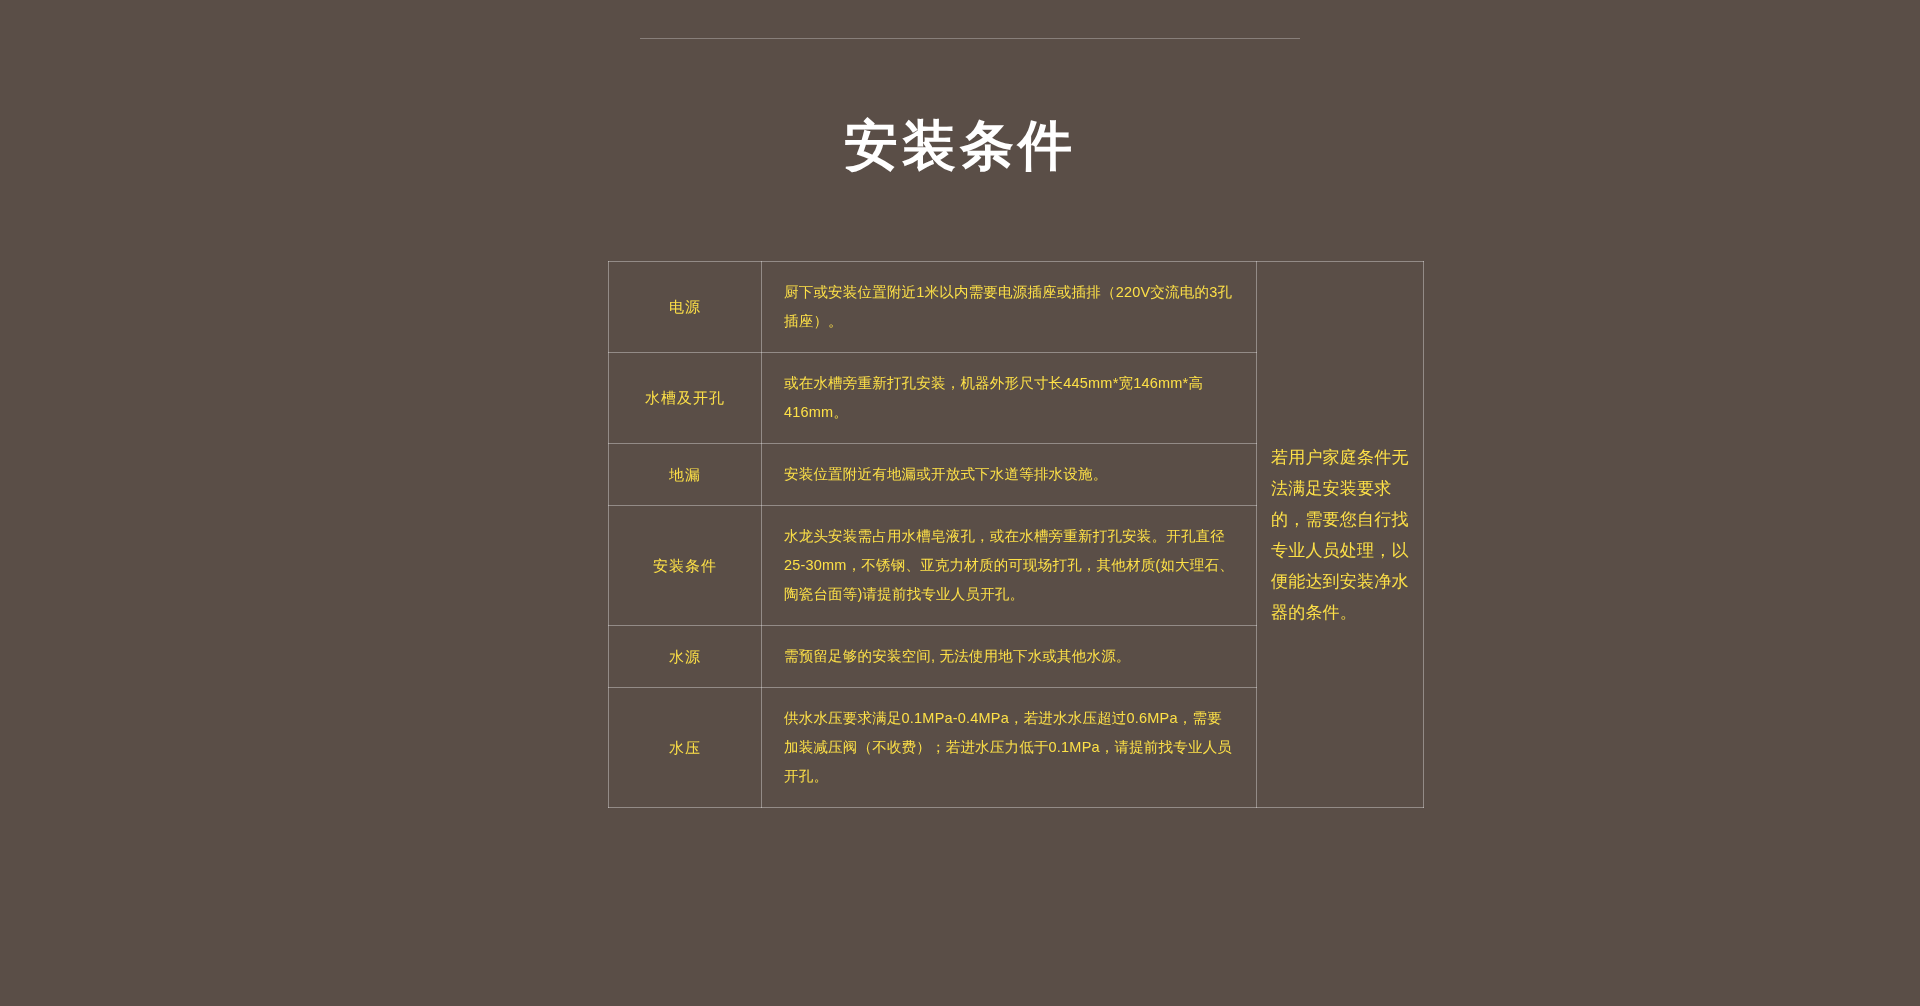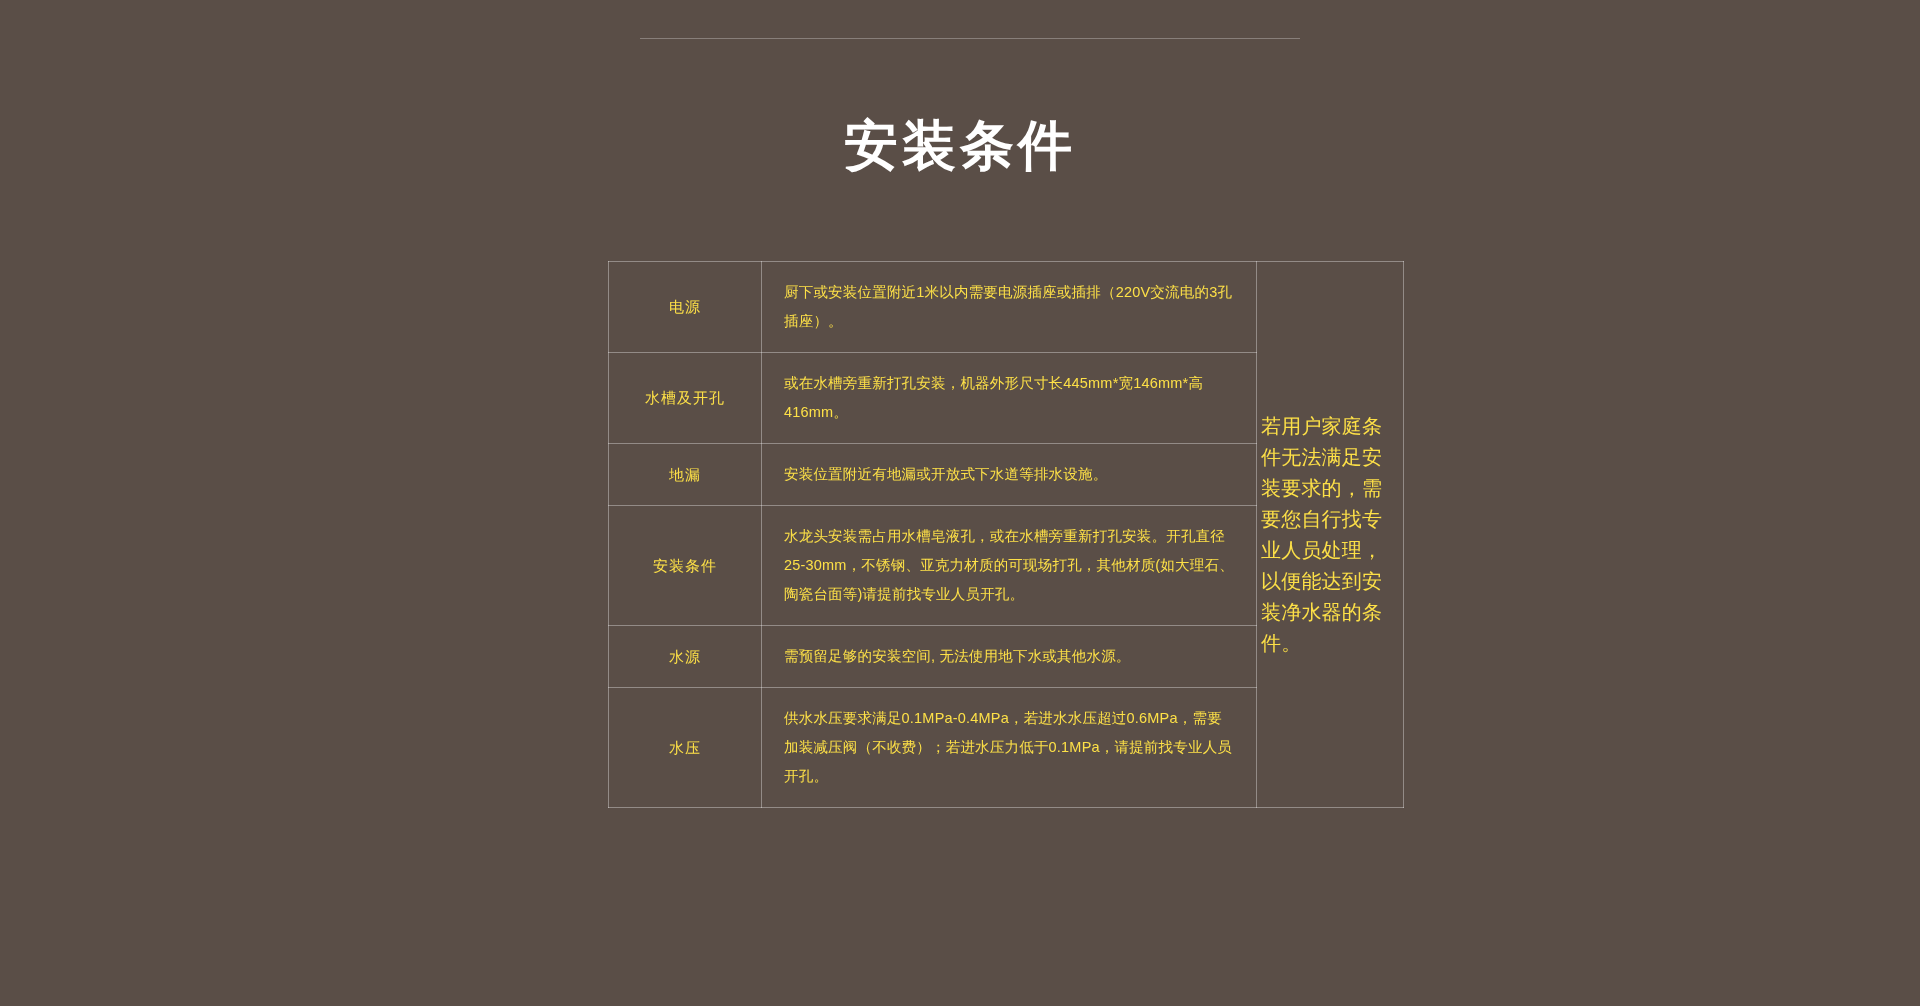--- a/index.html
+++ b/index.html
@@ -69,23 +69,23 @@
     width: 450px;
     text-align: left;
     font-size: 14.5px;
     line-height: 29px;
     padding: 16px 22px 16px 22px;
     letter-spacing: 0.2px;
   }
   td.note {
     width: 138px;
     text-align: left;
-    font-size: 20px;
+    font-size: 17px;
     line-height: 31px;
-    padding: 10px 4px;
+    padding: 10px 14px;
     vertical-align: middle;
     letter-spacing: 0.2px;
   }
 </style>
 </head>
 <body>
 
 <div class="page">
 
   <div class="top-rule"></div>

